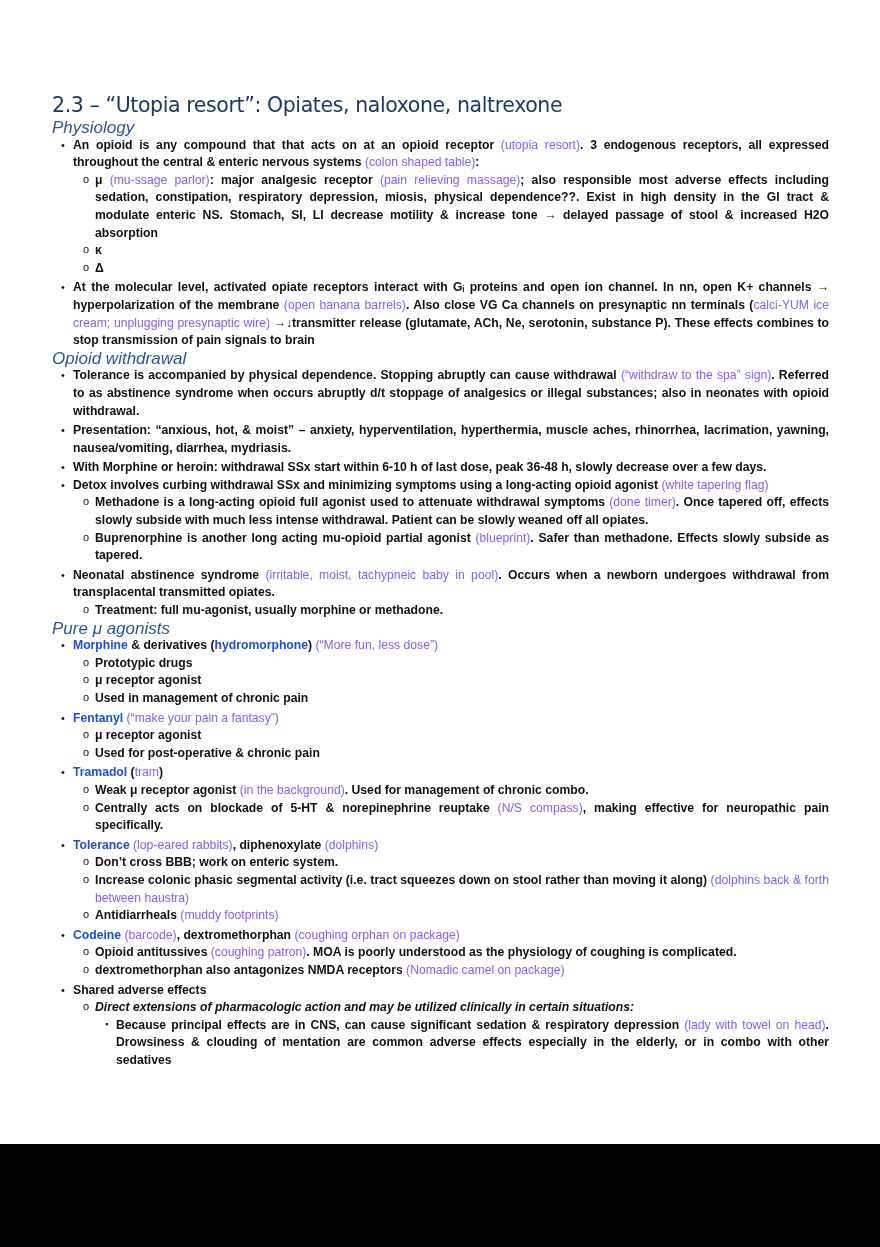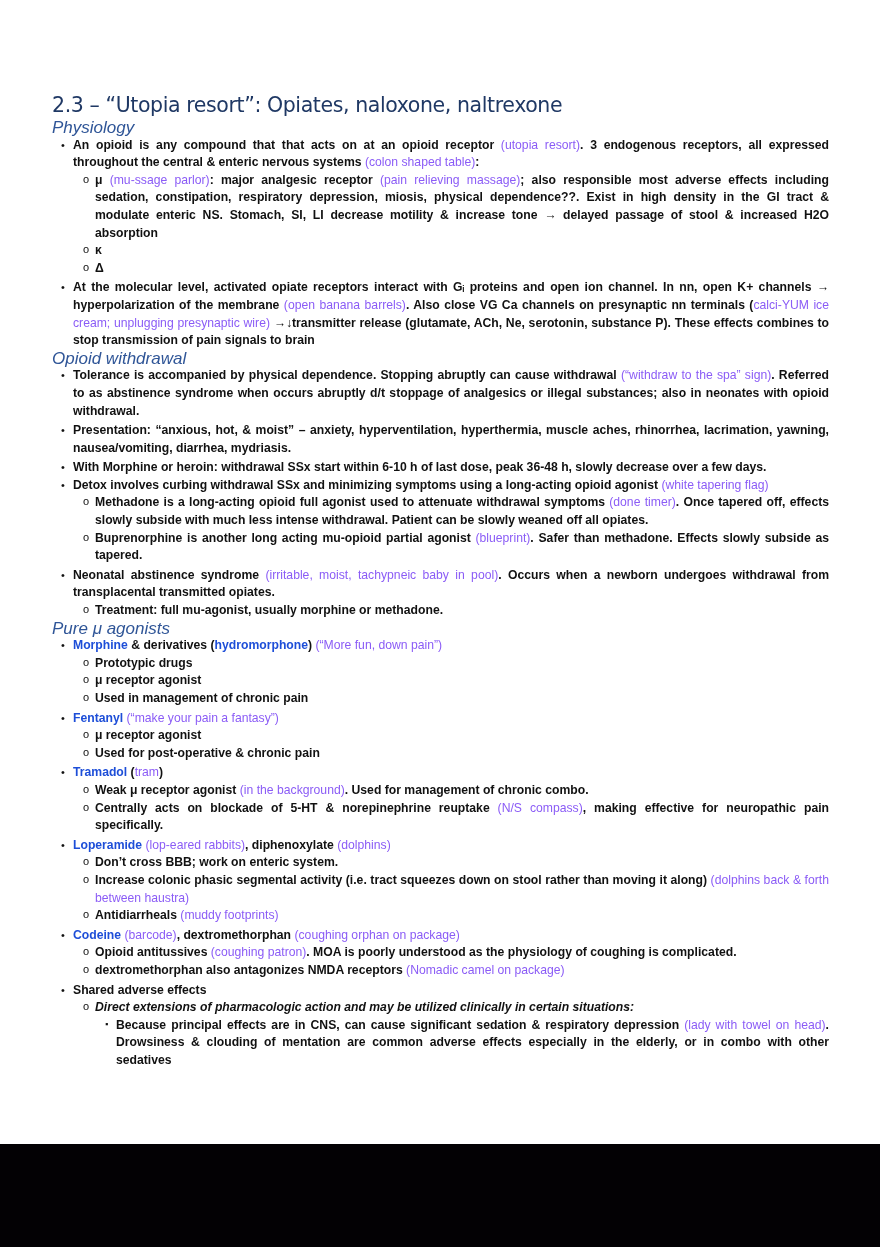--- a/index.html
+++ b/index.html
@@ -86,21 +86,21 @@
       <li class="l2">
         <span class="m">o</span>
         <b>Treatment: full mu-agonist, usually morphine or methadone.</b>
       </li>
     </ul>
 
     <div class="sub">Pure μ agonists</div>
     <ul>
       <li class="l1">
         <span class="m">•</span>
-        <span class="g">Morphine</span><b> &amp; derivatives (</b><span class="g">hydromorphone</span><b>)</b><span class="n"> (“More fun, down pain”)</span>
+        <span class="g">Morphine</span><b> &amp; derivatives (</b><span class="g">hydromorphone</span><b>)</b><span class="n"> (“More fun, less dose”)</span>
       </li>
       <li class="l2"><span class="m">o</span><b>Prototypic drugs</b></li>
       <li class="l2"><span class="m">o</span><b>μ receptor agonist</b></li>
       <li class="l2"><span class="m">o</span><b>Used in management of chronic pain</b></li>
 
       <li class="l1 gap">
         <span class="m">•</span>
         <span class="g">Fentanyl</span><span class="n"> (“make your pain a fantasy”)</span>
       </li>
       <li class="l2"><span class="m">o</span><b>μ receptor agonist</b></li>
@@ -114,21 +114,21 @@
         <span class="m">o</span>
         <b>Weak μ receptor agonist</b><span class="n"> (in the background)</span><b>. Used for management of chronic combo.</b>
       </li>
       <li class="l2">
         <span class="m">o</span>
         <b>Centrally acts on blockade of 5-HT &amp; norepinephrine reuptake</b><span class="n"> (N/S compass)</span><b>, making effective for neuropathic pain specifically.</b>
       </li>
 
       <li class="l1 gap">
         <span class="m">•</span>
-        <span class="g">Loperamide</span><span class="n"> (lop-eared rabbits)</span><b>, diphenoxylate</b><span class="n"> (dolphins)</span>
+        <span class="g">Tolerance</span><span class="n"> (lop-eared rabbits)</span><b>, diphenoxylate</b><span class="n"> (dolphins)</span>
       </li>
       <li class="l2"><span class="m">o</span><b>Don’t cross BBB; work on enteric system.</b></li>
       <li class="l2">
         <span class="m">o</span>
         <b>Increase colonic phasic segmental activity (i.e. tract squeezes down on stool rather than moving it along)</b><span class="n"> (dolphins back &amp; forth between haustra)</span>
       </li>
       <li class="l2">
         <span class="m">o</span>
         <b>Antidiarrheals</b><span class="n"> (muddy footprints)</span>
       </li>

